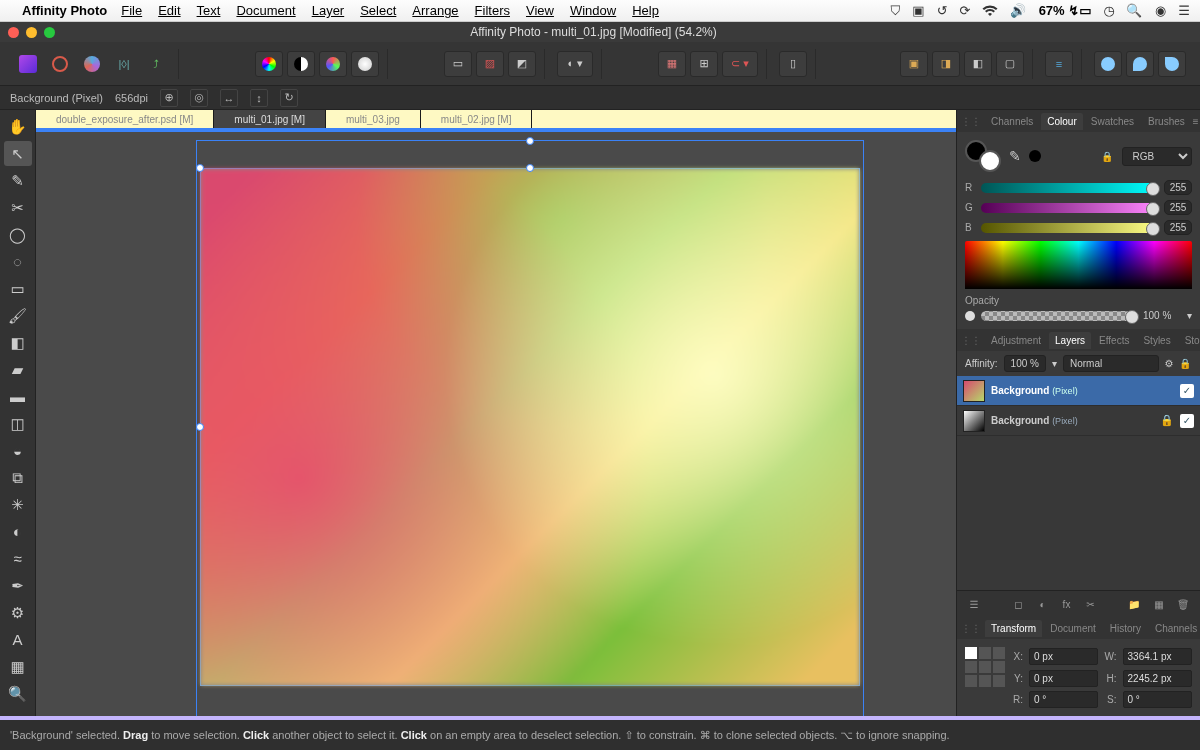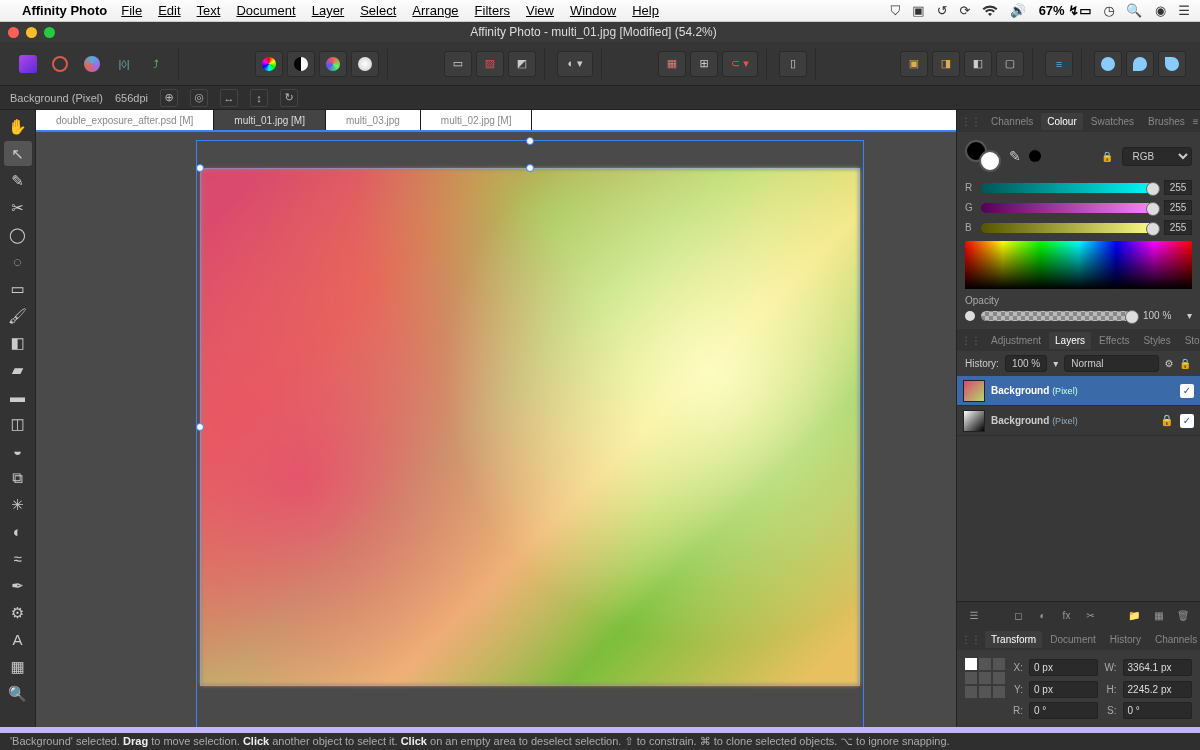--- a/index.html
+++ b/index.html
@@ -36,21 +36,21 @@
 .context-bar { height: 24px; background: #2f2f2f; border-bottom: 1px solid #222; display: flex; align-items: center; padding: 0 10px; gap: 12px; font-size: 11px; color: #bbb; }
 .ctx-icon { width: 18px; height: 18px; display: flex; align-items: center; justify-content: center; border: 1px solid #444; border-radius: 2px; }
 
 
 .body { flex: 1; display: flex; min-height: 0; }
 .tool-strip { width: 36px; background: #333; border-right: 1px solid #222; display: flex; flex-direction: column; align-items: center; padding-top: 4px; gap: 2px; overflow:hidden;}
 .tool { width: 28px; height: 25px; display: flex; align-items: center; justify-content: center; border-radius: 3px; cursor: pointer; font-size: 15px; }
 .tool.active { background: #555; }
 
 .center { flex: 1; display: flex; flex-direction: column; min-width: 0; }
-.doc-tabs { height: 22px; background: #ffffff; display: flex; border-bottom: 2px solid #3b82f6; }
+.doc-tabs { height: 22px; background: #fef9c3; display: flex; border-bottom: 4px solid #3b82f6; }
 .doc-tab { padding: 0 20px; display: flex; align-items: center; font-size: 10px; color: #888; border-right: 1px solid #1a1a1a; cursor: pointer; }
 .doc-tab.active { background: #444; color: #ddd; }
 
 .canvas-area { flex: 1; background: #4a4a4a; position: relative; overflow: hidden; }
 .canvas-image { position: absolute; left: 164px; top: 36px; width: 660px; height: 518px; background: #888; border: 1px solid #6aa3e8; }
 .canvas-image::before { content:""; position:absolute; inset:0;
   background:
     radial-gradient(circle at 78% 40%, rgba(255,255,200,.9), transparent 45%),
     radial-gradient(circle at 15% 60%, rgba(233,70,110,.85), transparent 55%),
     radial-gradient(circle at 55% 10%, rgba(150,210,90,.75), transparent 35%),
@@ -72,21 +72,21 @@
 .colour-top { display: flex; align-items: center; gap: 8px; margin-bottom: 8px; }
 .colour-wells { position: relative; width: 36px; height: 32px; }
 .well { position: absolute; width: 22px; height: 22px; border-radius: 50%; border: 2px solid #555; }
 .well.a { top: 0; left: 0; background: #000; }
 .well.b { bottom: 0; right: 0; background: #fff; }
 .mode-select { background: #2a2a2a; color: #ccc; border: 1px solid #222; padding: 2px 18px 2px 6px; font-size: 10px; border-radius: 3px; flex:1;}
 .slider-row { display: flex; align-items: center; gap: 6px; margin-bottom: 5px; }
 .slider-row .lbl { width: 10px; color: #aaa; }
 .slider-row .track { flex: 1; height: 10px; border-radius: 5px; position: relative; }
 .slider-row .track::after { content:""; position:absolute; right:-2px; top:-1px; width:12px; height:12px; background:#ddd; border-radius:50%; border:1px solid #666;}
-.slider-row .val { width: 28px; background: #2a2a2a; border: 1px solid #222; text-align: center; padding: 1px 0; border-radius: 0; }
+.slider-row .val { width: 28px; background: #2a2a2a; border: 1px solid #222; text-align: center; padding: 1px 0; border-radius: 5px; }
 .spectrum { height: 48px; margin: 6px 0; border-radius: 2px;
   background: linear-gradient(90deg, red, yellow, lime, cyan, blue, magenta, red);
   position: relative;
 }
 .spectrum::after { content:""; position:absolute; inset:0; background:linear-gradient(transparent, #000);}
 .opacity-row { display:flex; align-items:center; gap:6px; margin-top:4px;}
 .opacity-row .lbl { color:#aaa; }
 .opacity-track { flex:1; height:10px; border-radius:5px; background:repeating-conic-gradient(#888 0 25%, #bbb 0 50%) 0/8px 8px; position:relative;}
 .opacity-track::after { content:""; position:absolute; right:-2px; top:-1px; width:12px; height:12px; background:#ddd; border-radius:50%; border:1px solid #666;}
 
@@ -110,21 +110,21 @@
 
 .transform-panel { background: #3a3a3a; padding: 8px; }
 .tf-grid { display: grid; grid-template-columns: 42px auto 1fr auto 1fr; gap: 4px 6px; align-items: center; }
 .anchor { width: 40px; height: 40px; display: grid; grid-template-columns: repeat(3,1fr); grid-template-rows: repeat(3,1fr); gap: 2px; grid-row: span 2;}
 .anchor div { background: #555; }
 .anchor div.on { background: #fff; }
 .tf-lbl { text-align: right; color: #aaa; }
 .tf-val { background: #2a2a2a; border: 1px solid #222; padding: 2px 4px; border-radius: 2px; color:#ddd; font-size:10px;}
 
 
-.status-bar { height: 23px; background: #2f2f2f; border-top: 6px solid #c4b5fd; display: flex; align-items: center; padding: 0 10px; font-size: 11px; color: #aaa; text-align: center; }
+.status-bar { height: 34px; background: #2f2f2f; border-top: 4px solid #c4b5fd; display: flex; align-items: center; padding: 0 10px; font-size: 11px; color: #aaa; text-align: center; }
 .status-bar b { color: #eee; }
 
 .svg-icon { display:block; }
 </style>
 </head>
 <body>
 
 <div class="mac-menubar">
   <span class="apple"></span>
   <span class="app-name">Affinity Photo</span>
@@ -364,21 +364,21 @@
       <div class="panel-tabs" id="tabs-b">
           <span class="ptab-grip">⋮⋮</span>
           <span class="ptab">Adjustment</span>
           <span class="ptab active">Layers</span>
           <span class="ptab">Effects</span>
           <span class="ptab">Styles</span>
           <span class="ptab">Stock</span>
         </div>
       <div class="layers-panel">
         <div class="layers-header">
-          <span>History:</span>
+          <span>Affinity:</span>
           <span class="sel">100 %</span>
             <span>▾</span>
           <span class="sel" style="flex:1">Normal</span>
           <span>⚙</span>
           <span>🔒</span>
         </div>
         <div class="layer-list" id="layer-list">
             <div class="layer-row selected">
               <div class="layer-thumb"></div>
               <span class="layer-name"><b>Background</b> <span class="layer-type">(Pixel)</span></span>

